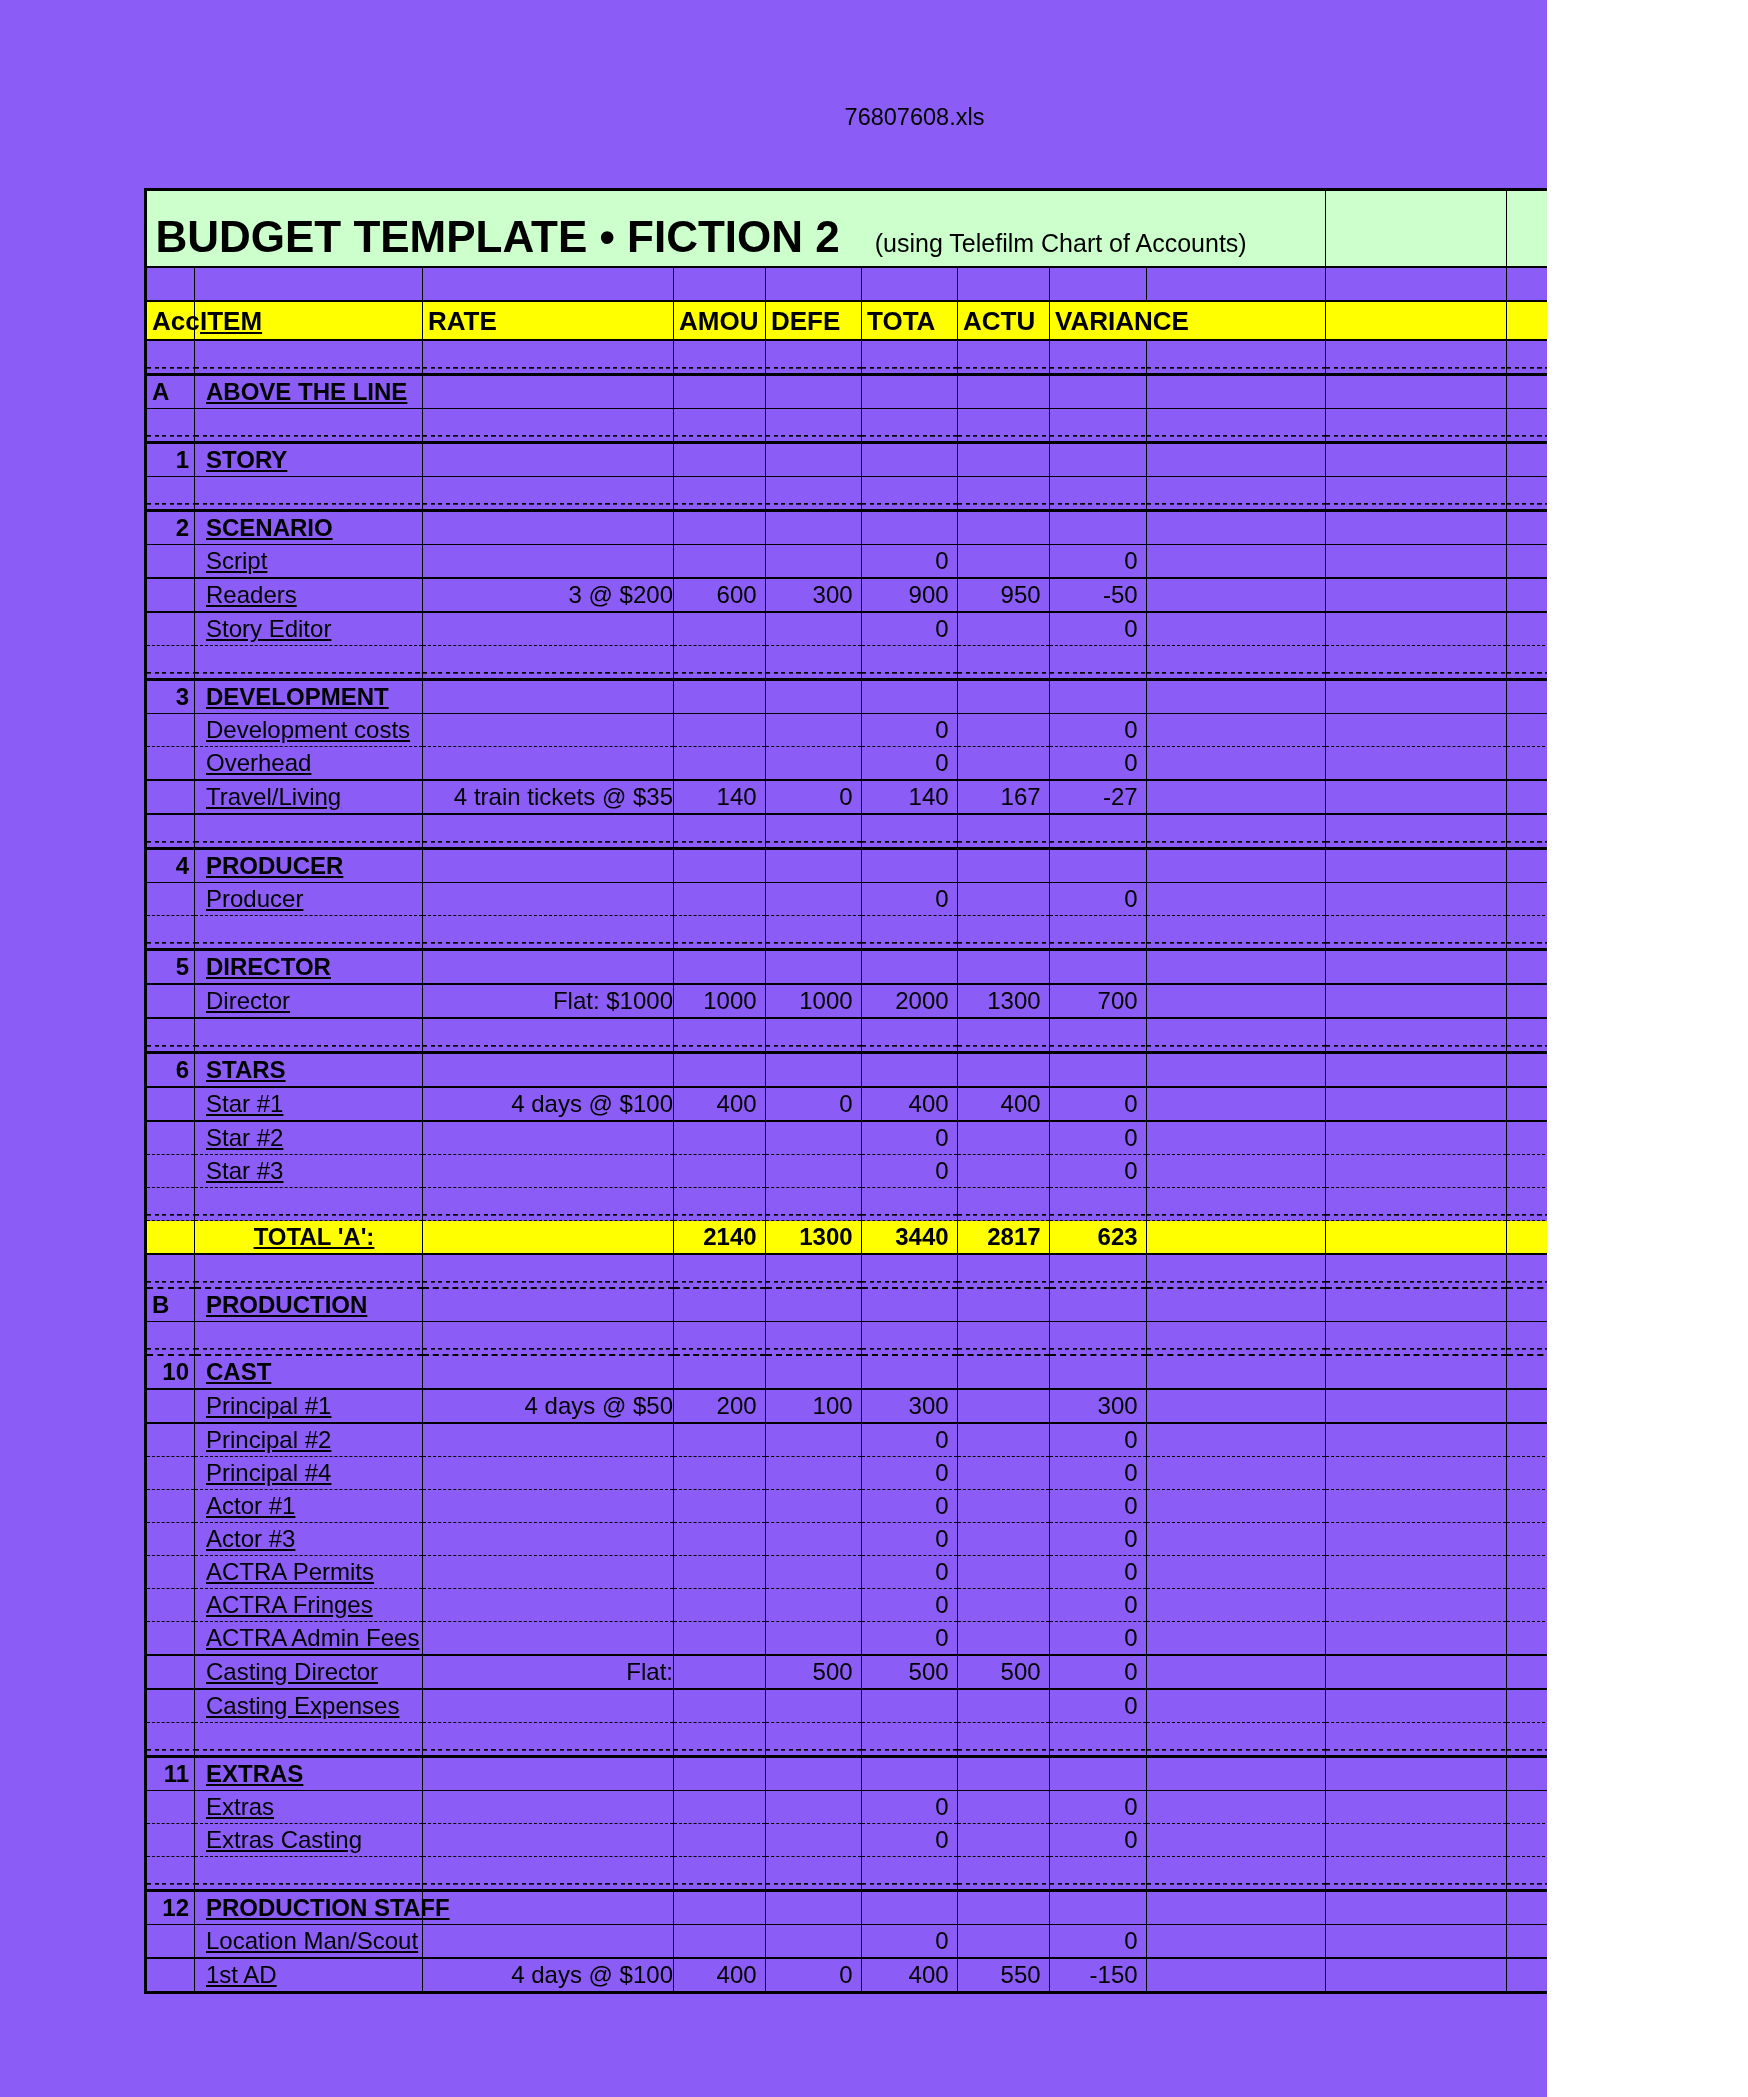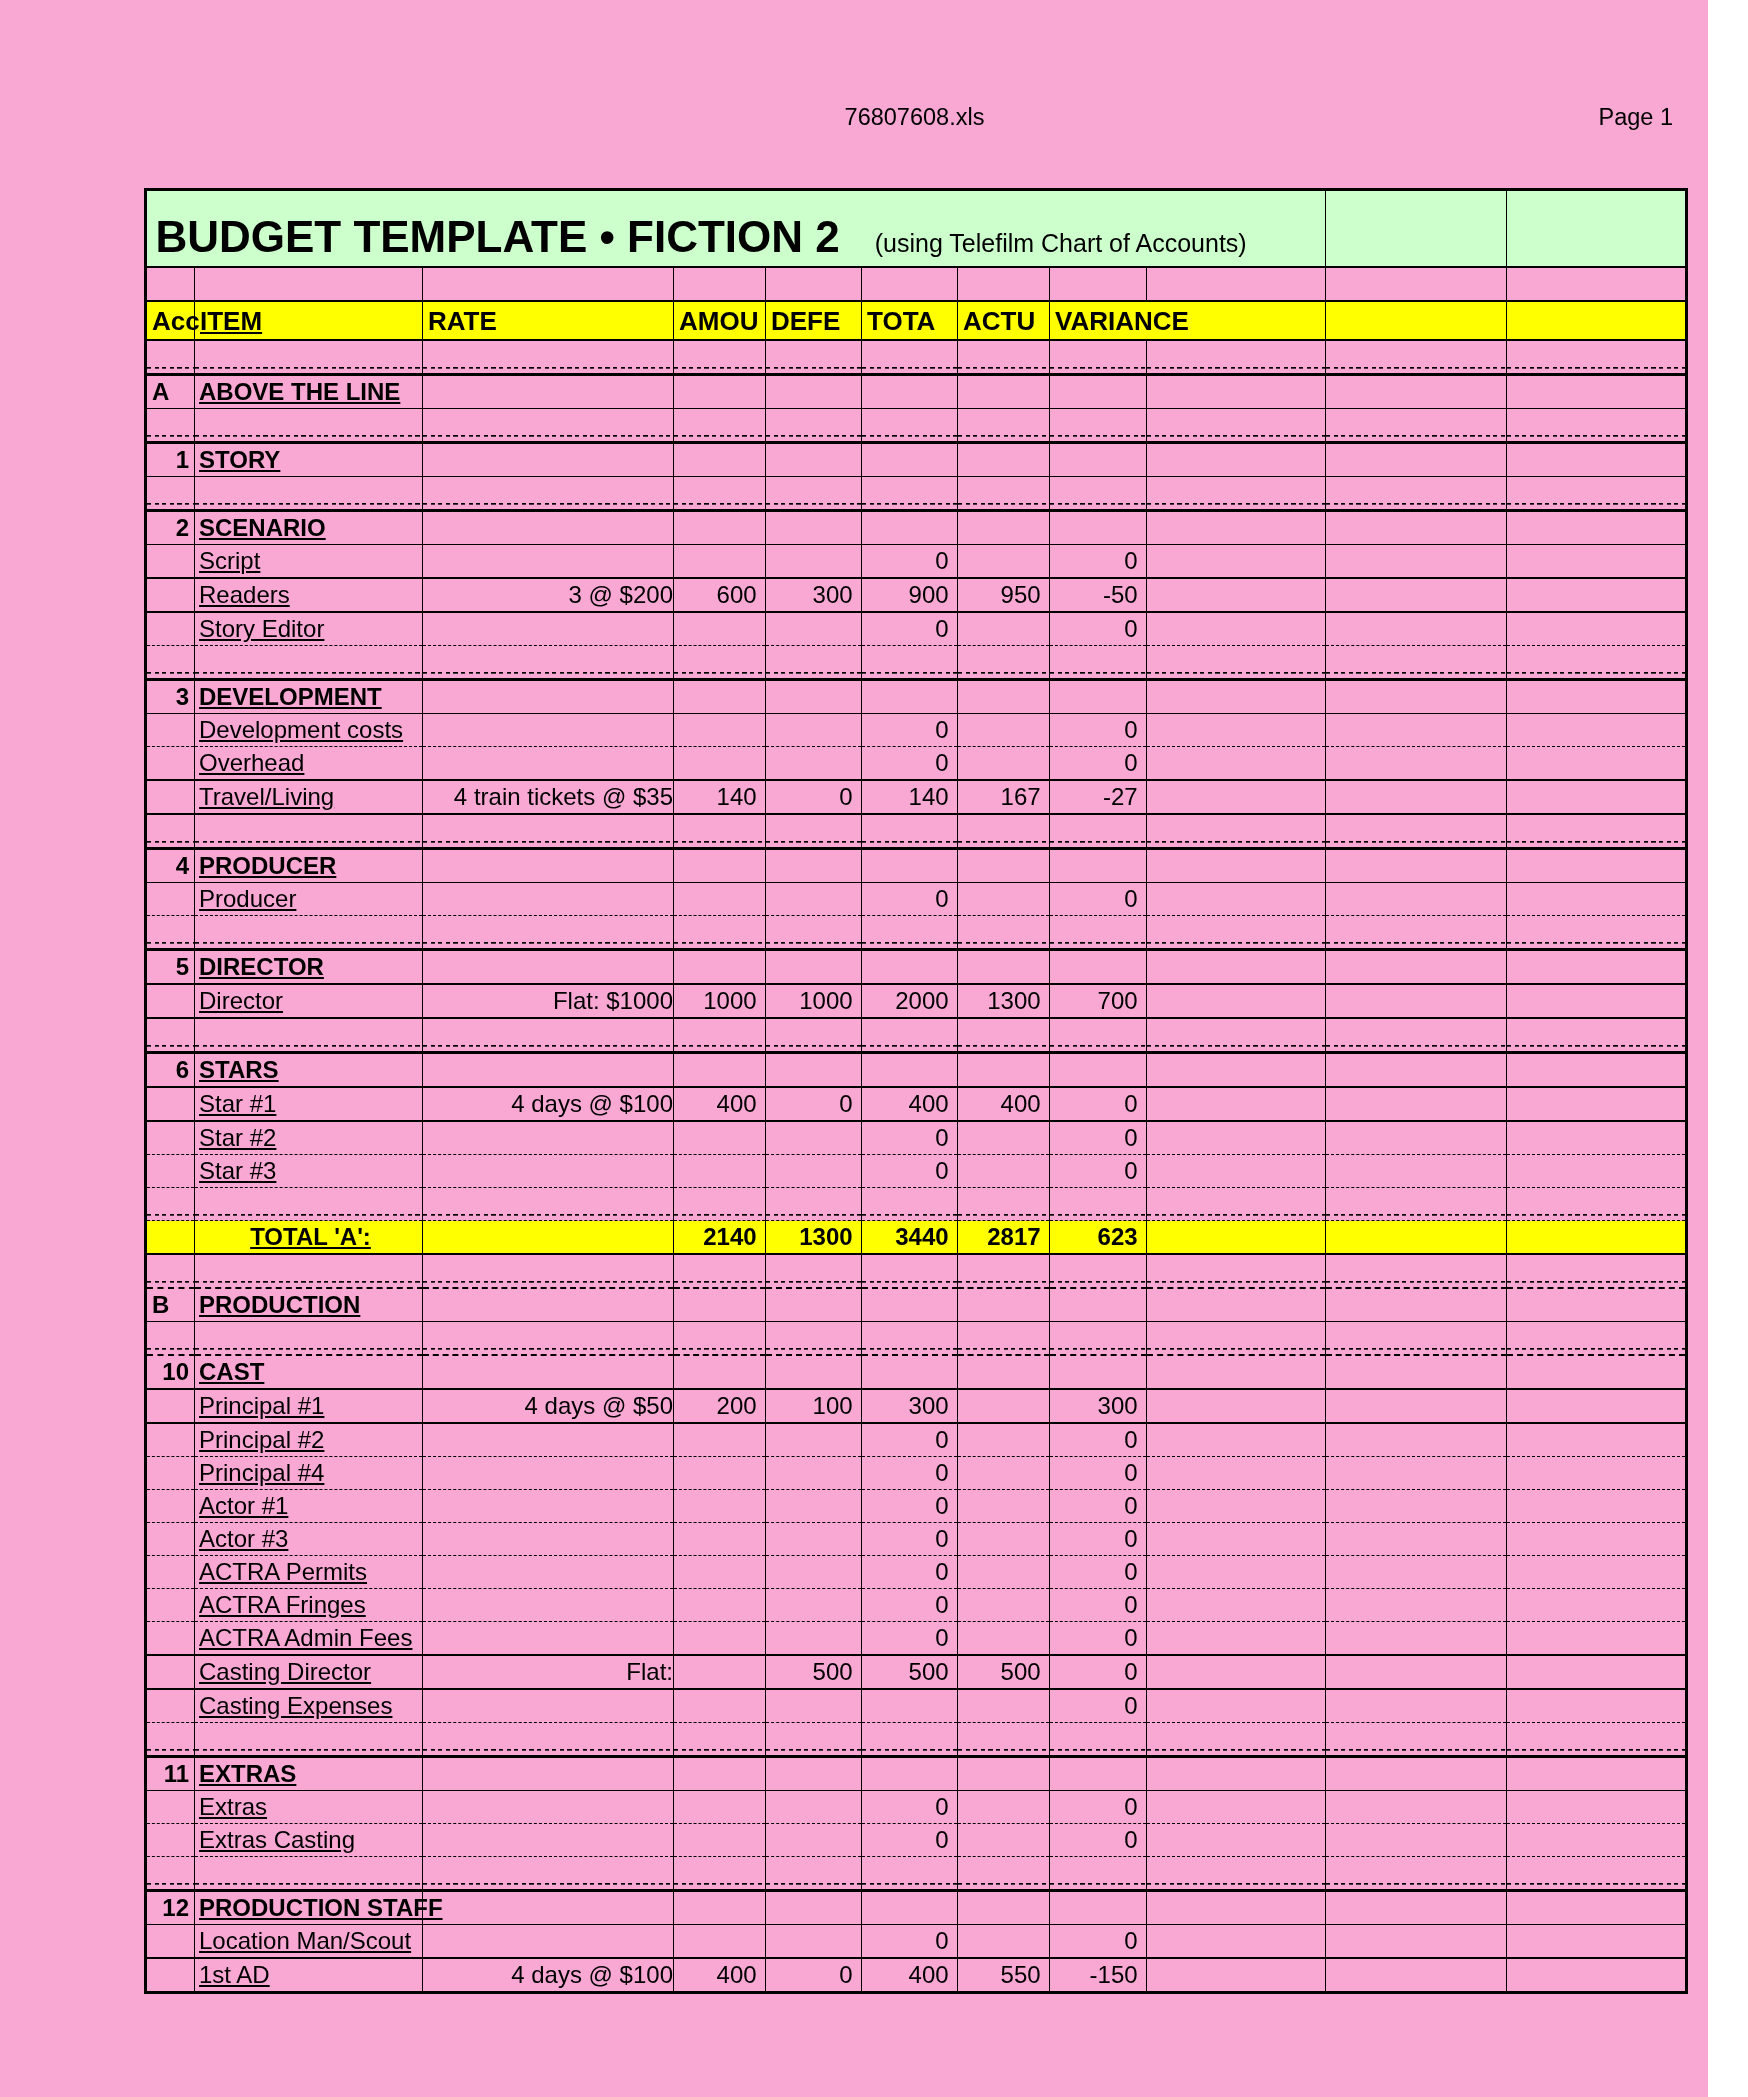--- a/index.html
+++ b/index.html
@@ -1,19 +1,19 @@
 <!DOCTYPE html>
 <html style="--title-bg: #ccffcc; --header-bg: #ffff00;font-size:13.4px"><head>
 <meta charset="utf-8">
 <style>
   html,body{margin:0;padding:0;background:#ffffff;}
   .page{
     position:relative;
-    width:1708px;height:2098px;
-    background:#f9a8d4;
+    width:1547px;height:2098px;
+    background:#8b5cf6;
     overflow:hidden;
     font-family:"Liberation Sans","DejaVu Sans",sans-serif;
     color:#000;
   }
   
   .page-header{
     position:absolute;left:144px;top:102px;width:1541px;height:30px;
     font-size:23.5px;line-height:30px;
   }
   .file-name{
@@ -89,21 +89,21 @@
   tr.r-total td{
     background:var(--header-bg,#ffff00);
     border-top:1.7px dashed #000;border-bottom:2.5px solid #000;
   }
   tr.r-total td.cell-item{font-weight:bold;text-align:center;}
   tr.r-total td.num{font-weight:bold;}
 
   
   td.cell-acc{text-align:right;padding-right:5px;}
   td.cell-acc.acc-alpha{text-align:left;padding-left:5px;}
-  td.cell-item{padding-left:4px;overflow:visible;}
+  td.cell-item{padding-left:11px;overflow:visible;}
   td.cell-rate{padding-left:21px;overflow:visible;text-align:right;}
   td.num{text-align:right;padding-right:8.4px;}
 </style>
 </head>
 <body>
 
 <div class="page">
 
   <div class="page-header">
     <span class="file-name">76807608.xls</span>

